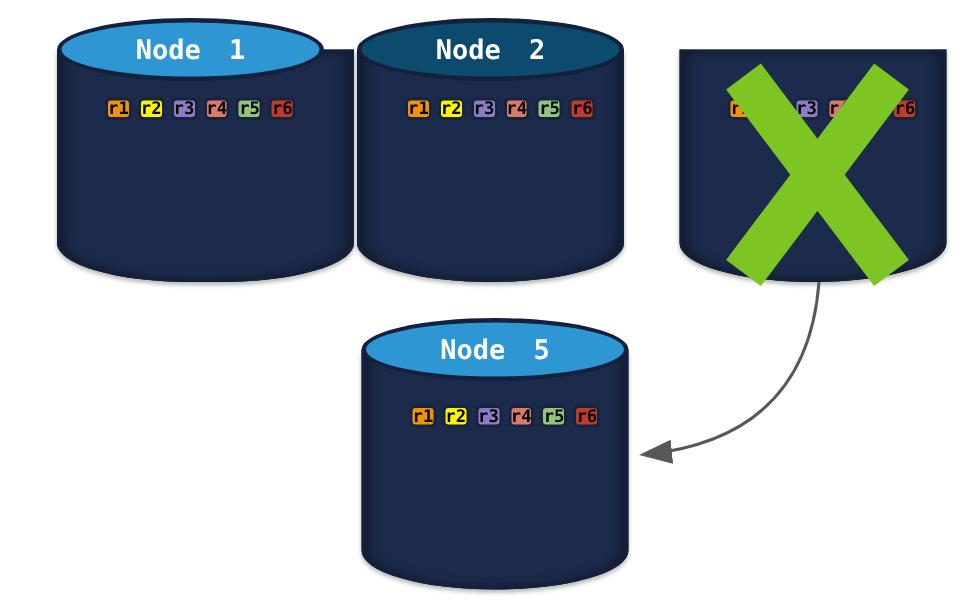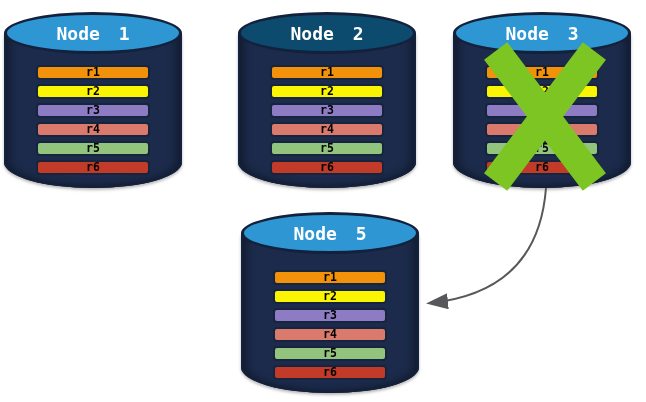--- a/index.html
+++ b/index.html
@@ -44,21 +44,21 @@
     font-size: 18px;
     word-spacing: 8px;
     letter-spacing: 0px;
     white-space: nowrap;
   }
   .rows {
     position: absolute;
     left: 32px; top: 53px;
     width: 114px;
     display: flex;
-    flex-direction: column;
+    flex-direction: row;
     gap: 4px;
     z-index: 3;
   }
   .tall .rows { top: 58px; }
   .row-bar {
     height: 15px;
     box-sizing: border-box;
     border: 2px solid #16243E;
     border-radius: 4px;
     display: flex;
@@ -92,21 +92,21 @@
     left: 0; top: 0;
     z-index: 5;
     pointer-events: none;
   }
 </style>
 </head>
 <body>
 
 <div id="canvas">
 
-  <div class="node" style="left:4px; top:12px;">
+  <div class="node" style="left:38px; top:12px;padding-left:20px;">
     <div class="cyl-body" style="background-color: rgb(28, 43, 75);"></div>
     <div class="cyl-top" style="background-color: rgb(46, 151, 211);">
       <span class="node-label">Node 1</span>
     </div>
     <div class="rows">
       <div class="row-bar" style="background-color: rgb(242, 146, 11);">
           <span class="row-label">r1</span>
         </div>
       <div class="row-bar" style="background-color: rgb(251, 245, 3);">
           <span class="row-label">r2</span>
@@ -148,23 +148,20 @@
           <span class="row-label">r5</span>
         </div>
       <div class="row-bar" style="background-color: rgb(194, 58, 40);">
           <span class="row-label">r6</span>
         </div>
     </div>
   </div>
 
   <div class="node" style="left:453px; top:12px;">
     <div class="cyl-body" style="background-color: rgb(28, 43, 75);"></div>
-    <div class="cyl-top" style="background-color: rgb(46, 151, 211);">
-      <span class="node-label">Node 3</span>
-    </div>
     <div class="rows">
       <div class="row-bar" style="background-color: rgb(242, 146, 11);">
           <span class="row-label">r1</span>
         </div>
       <div class="row-bar" style="background-color: rgb(251, 245, 3);">
           <span class="row-label">r2</span>
         </div>
       <div class="row-bar" style="background-color: rgb(141, 124, 196);">
           <span class="row-label">r3</span>
         </div>

